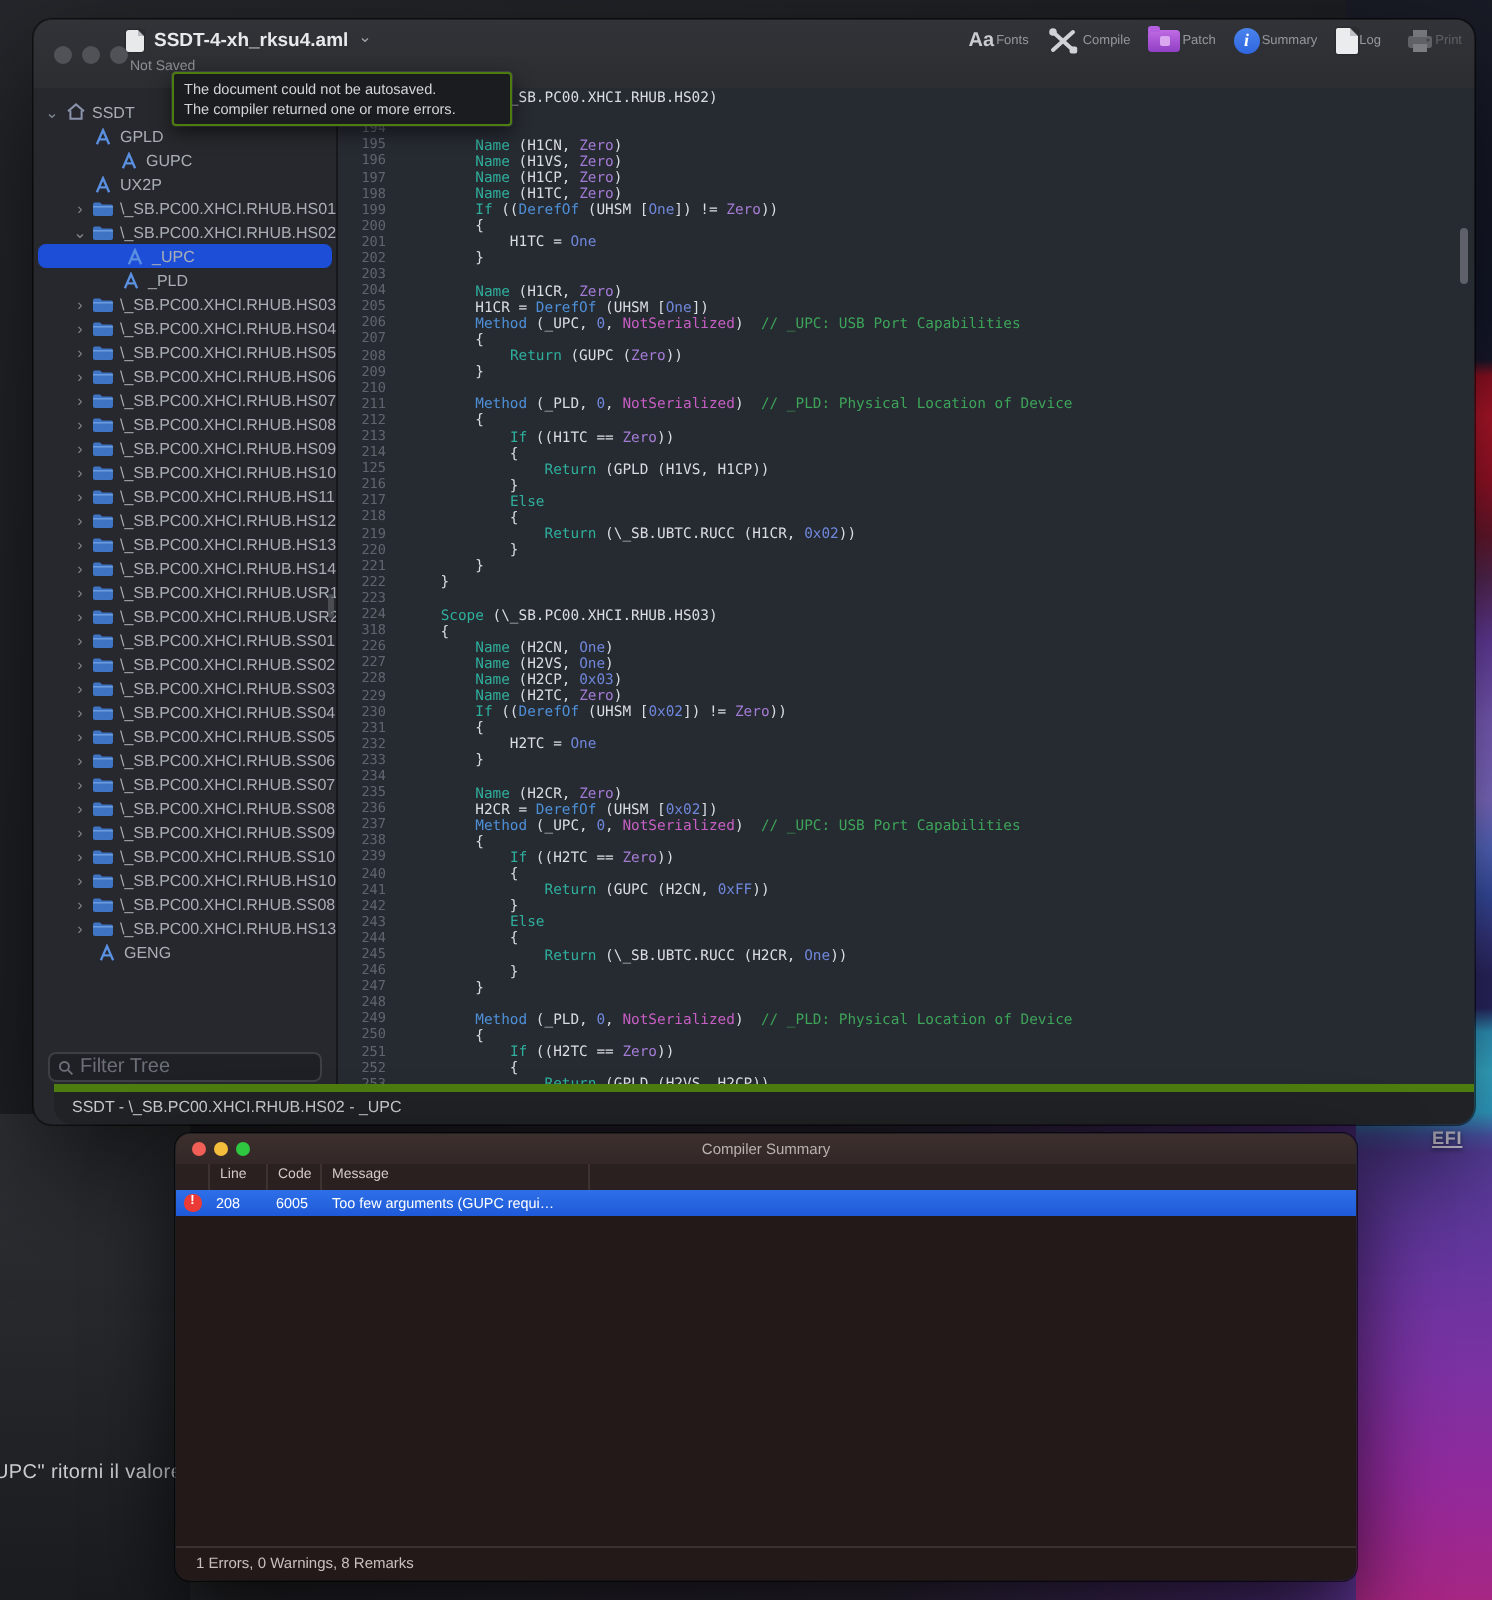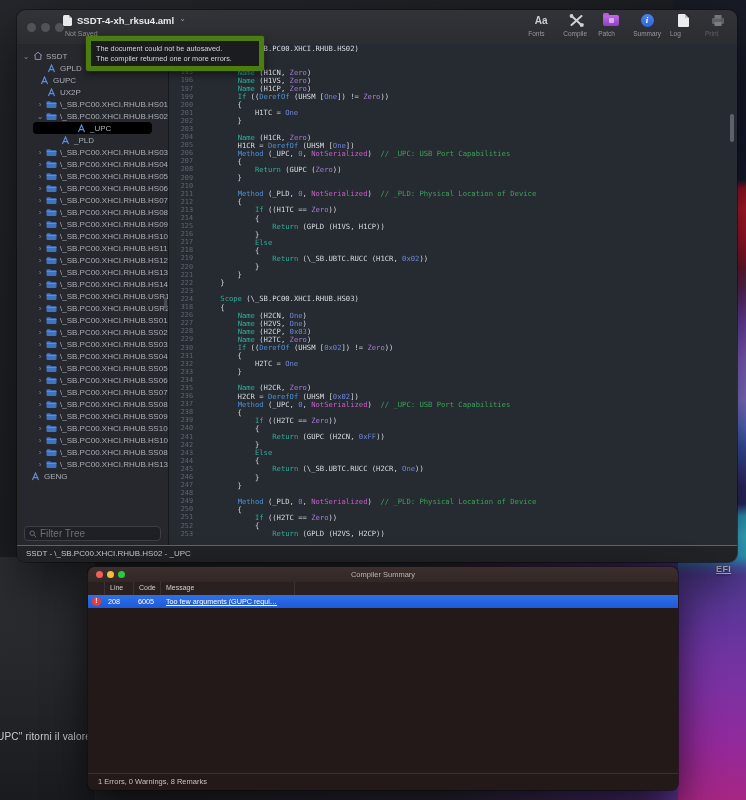--- a/index.html
+++ b/index.html
@@ -47,61 +47,61 @@
   }
   .tl{position:absolute;top:13px;width:9px;height:9px;border-radius:50%;background:#505257;}
   .tl.c{left:10px}.tl.m{left:24px}.tl.z{left:38px}
   .title-row{position:absolute;left:46px;top:5px;display:flex;align-items:flex-start;height:13px;}
   .doc-icon{width:9px;height:11px;background:#e8e9ea;border-radius:1.5px;margin-right:5px;position:relative;box-shadow:0 0 1px rgba(0,0,0,.6);}
   .doc-icon:after{content:"";position:absolute;right:0;top:0;border-style:solid;border-width:0 3px 3px 0;border-color:transparent #2b2d31 #b9bcc0 transparent;}
   .win-title{font-size:9.5px;font-weight:bold;color:#e8e9eb;white-space:nowrap;}
   .title-chevron{font-size:8px;color:#9b9ea4;margin-left:5px;transform:translateY(-1px);}
   .not-saved{position:absolute;left:48px;top:20px;font-size:7px;color:#8e9197;}
   .toolbar{position:absolute;right:6px;top:2px;display:flex;gap:9px;}
-  .tb-item{display:flex;flex-direction:column;gap:1px;min-width:26px;}
+  .tb-item{display:flex;align-items:center;gap:1px;min-width:26px;}
   .tb-icon{height:17px;display:flex;align-items:center;justify-content:center;}
   .tb-label{font-size:6.5px;color:#97989d;}
   .aa{font-size:10px;color:#c9ccd1;font-weight:bold;}
   .patch-folder{width:16px;height:11px;background:linear-gradient(#bf6be4,#913fc4);border-radius:2px;position:relative;}
   .patch-folder:before{content:"";position:absolute;left:0;top:-2px;width:6px;height:3px;background:#b55fe0;border-radius:1.5px 1.5px 0 0;}
   .patch-folder:after{content:"";position:absolute;left:5.5px;top:3px;width:5px;height:5px;background:#d9a8ef;border-radius:1px;}
   .summary-circle{width:13px;height:13px;border-radius:50%;background:linear-gradient(#4a84ec,#2f66e0);color:#fff;font-family:"Liberation Serif",serif;font-style:italic;font-weight:bold;font-size:9px;line-height:13px;text-align:center;}
   .log-page{width:11px;height:13px;background:#ebecee;border-radius:1px;position:relative;box-shadow:0 0 1px rgba(0,0,0,.5);}
   .log-page:after{content:"";position:absolute;right:0;top:0;border-style:solid;border-width:0 4px 4px 0;border-color:transparent #2b2d31 #bdc0c5 transparent;}
   .dim{opacity:.45;}
   
   .content{position:absolute;left:0;top:34px;right:0;bottom:16px;display:flex;overflow:hidden;}
   .sidebar{width:151px;background:#26282d;border-right:1px solid #17181b;position:relative;flex:none;}
   .tree{position:absolute;left:0;top:6px;right:0;}
   .tree-row{height:12px;display:flex;align-items:center;white-space:nowrap;overflow:hidden;}
-  .tree-row.selected{background:#000000;border-radius:4px;margin:0 16px;}
+  .tree-row.selected{background:#1d4ed8;border-radius:4px;margin:0 2px;}
   .disc{width:10px;font-size:8px;color:#7d838c;text-align:center;flex:none;}
   .ticon{width:13px;display:flex;justify-content:center;flex:none;}
   .tlabel{font-size:8px;color:#a9aeb6;margin-left:2px;}
   .sb-scroll{position:absolute;right:1px;top:253px;width:3px;height:12px;border-radius:2px;background:#595d63;opacity:.7;}
   .filter{position:absolute;left:7px;right:7px;bottom:5px;height:13px;background:#1e2025;border:1px solid #3c3f45;border-radius:4px;display:flex;align-items:center;padding:0 4px;gap:3px;}
   .filter-text{font-size:10px;color:#6b7078;}
   
   .editor{flex:1;background:#262a31;position:relative;overflow:hidden;font-family:"DejaVu Sans Mono",monospace;font-size:7.2px;}
   .code-rows{position:absolute;left:0;top:0;right:0;}
   .crow{display:flex;height:8.1px;align-items:center;white-space:pre;}
   .ln{width:24px;flex:none;text-align:right;padding-right:4px;color:#60666f;font-size:6.8px;}
   .cl{padding-left:6px;}
   .tk-w{color:#d9dce2}.tk-k{color:#2fae9c}.tk-b{color:#4e90d8}
   .tk-n{color:#a47cd6}.tk-h{color:#6f87db}.tk-s{color:#c75fc4}.tk-cm{color:#3da45a}
   .ed-scroll{position:absolute;right:3px;top:70px;width:4px;height:28px;border-radius:2px;background:#7c8087;opacity:.65;}
   .statusbar{
-    position:absolute;left:0;right:0;bottom:0;height:16px;background:#202225;
-    border-top:1px solid #4d7c0f;border-radius:0 0 9px 9px;
+    position:absolute;left:10px;right:0;bottom:0;height:16px;background:#202225;
+    border-top:4px solid #4d7c0f;border-radius:0 0 9px 9px;
     font-size:8px;color:#c6c9ce;line-height:15px;padding-left:9px;
   }
   
   .tooltip{
     position:absolute;left:86px;top:36px;width:158px;z-index:40;
-    background:#1b1c20;border:5px solid #4d7c0f;border-radius:2px;
+    background:#1b1c20;border:1px solid #4d7c0f;border-radius:2px;
     box-shadow:0 3px 9px rgba(0,0,0,.55),0 0 0 .5px rgba(255,255,255,.12);
     padding:3px 5px;font-size:7.3px;line-height:9.5px;color:#d3d5d9;white-space:nowrap;
   }
   
   .compiler{
     position:absolute;left:88px;top:567px;width:590px;height:223px;z-index:20;
     background:#241919;border-radius:7px;
     box-shadow:0 18px 42px rgba(0,0,0,.7),0 0 0 .5px rgba(255,255,255,.12),0 0 0 1px rgba(0,0,0,.6);
   }
   .cw-titlebar{position:absolute;left:0;top:0;right:0;height:15px;background:linear-gradient(#3c2f2e,#332827);border-bottom:1px solid #1f1717;border-radius:7px 7px 0 0;}
@@ -112,21 +112,21 @@
   .cw-hcell{border-right:1px solid #3e3230;font-size:7px;color:#d2cbc6;line-height:12px;padding-left:5px;box-sizing:border-box;}
   .cw-hcell.icon{width:17px;padding-left:0;}
   .cw-hcell.line{width:29px;}
   .cw-hcell.code{width:27px;}
   .cw-hcell.msg{width:134px;}
   .cw-hcell.fill{flex:1;border-right:none;}
   .cw-row{position:absolute;left:0;right:0;top:28px;height:13px;background:linear-gradient(#2e6fe8,#1e5ad8);display:flex;align-items:center;color:#fff;font-size:7.2px;}
   .err-icon{width:8.5px;height:8.5px;border-radius:50%;background:#ec3b36;color:#fff;font-size:6.5px;font-weight:bold;line-height:8.5px;text-align:center;margin-left:4px;flex:none;}
   .cw-cell-line{width:25px;padding-left:8px;box-sizing:content-box;flex:none;margin-left:-8.5px;padding-left:16px;}
   .cw-cell-code{width:27px;flex:none;padding-left:5px;box-sizing:border-box;}
-  .cw-cell-msg{flex:1;padding-left:6px;white-space:nowrap;overflow:hidden;text-decoration:underline;}
+  .cw-cell-msg{flex:1;padding-left:6px;white-space:nowrap;overflow:hidden;}
   .cw-footer{position:absolute;left:0;right:0;bottom:0;height:16px;border-top:1px solid #3c302e;font-size:7.5px;color:#c8c0bc;line-height:15px;padding-left:10px;border-radius:0 0 7px 7px;}
 </style>
 </head>
 <body>
 
 <div class="wallpaper"></div>
 <div class="bg-window-left"></div>
 <div class="bg-mid-bottom"></div>
 <div class="bg-text">UPC" ritorni il valore "</div>
 <div class="efi-label">EFI</div>
@@ -206,21 +206,21 @@
           </div>
           <div class="tree-row" style="padding-left: 18px;">
             <span class="disc"></span>
             <span class="ticon">
               <svg width="9" height="9" viewBox="0 0 10 10">
                 <path d="M1.6 9 L5 1.2 L8.4 9 M2.9 6.3 L7.1 6.3" fill="none" stroke="#5b8fe0" stroke-width="1.3"></path>
               </svg>
             </span>
             <span class="tlabel">GPLD</span>
           </div>
-          <div class="tree-row" style="padding-left: 11px;">
+          <div class="tree-row" style="padding-left: 31px;">
             <span class="disc"></span>
             <span class="ticon">
               <svg width="9" height="9" viewBox="0 0 10 10">
                 <path d="M1.6 9 L5 1.2 L8.4 9 M2.9 6.3 L7.1 6.3" fill="none" stroke="#5b8fe0" stroke-width="1.3"></path>
               </svg>
             </span>
             <span class="tlabel">GUPC</span>
           </div>
           <div class="tree-row" style="padding-left: 18px;">
             <span class="disc"></span>
@@ -532,21 +532,21 @@
           <div class="tree-row" style="padding-left: 18px;">
             <span class="disc">›</span>
             <span class="ticon">
               <svg width="11" height="9" viewBox="0 0 11 9">
                 <path d="M0.5 2.2 Q0.5 1.2 1.5 1.2 L4 1.2 L5 2.2 L9.5 2.2 Q10.5 2.2 10.5 3.2 L10.5 7 Q10.5 8 9.5 8 L1.5 8 Q0.5 8 0.5 7 Z" fill="#3f73c4"></path>
                 <line x1="0.5" y1="3.4" x2="10.5" y2="3.4" stroke="#6ea0e0" stroke-width="0.7"></line>
               </svg>
             </span>
             <span class="tlabel">\_SB.PC00.XHCI.RHUB.HS13</span>
           </div>
-          <div class="tree-row" style="padding-left: 2px;">
+          <div class="tree-row" style="padding-left: 20px;">
             <span class="disc"></span>
             <span class="ticon">
               <svg width="9" height="9" viewBox="0 0 10 10">
                 <path d="M1.6 9 L5 1.2 L8.4 9 M2.9 6.3 L7.1 6.3" fill="none" stroke="#5b8fe0" stroke-width="1.3"></path>
               </svg>
             </span>
             <span class="tlabel">GENG</span>
           </div>
         </div>
       <div class="sb-scroll"></div>
@@ -559,20 +559,21 @@
       </div>
     </div>
     <div class="editor">
       <div class="code-rows">
           <div class="crow"><span class="ln">192</span><span class="cl"><span class="tk-w">    </span><span class="tk-k">Scope</span><span class="tk-w"> (\_SB.PC00.XHCI.RHUB.HS02)</span></span></div>
           <div class="crow"><span class="ln">193</span><span class="cl"><span class="tk-w">    {</span></span></div>
           <div class="crow"><span class="ln">194</span><span class="cl"></span></div>
           <div class="crow"><span class="ln">195</span><span class="cl"><span class="tk-w">        </span><span class="tk-k">Name</span><span class="tk-w"> (H1CN, </span><span class="tk-n">Zero</span><span class="tk-w">)</span></span></div>
           <div class="crow"><span class="ln">196</span><span class="cl"><span class="tk-w">        </span><span class="tk-k">Name</span><span class="tk-w"> (H1VS, </span><span class="tk-n">Zero</span><span class="tk-w">)</span></span></div>
           <div class="crow"><span class="ln">197</span><span class="cl"><span class="tk-w">        </span><span class="tk-k">Name</span><span class="tk-w"> (H1CP, </span><span class="tk-n">Zero</span><span class="tk-w">)</span></span></div>
+          <div class="crow"><span class="ln">198</span><span class="cl"><span class="tk-w">        </span><span class="tk-k">Name</span><span class="tk-w"> (H1TC, </span><span class="tk-n">Zero</span><span class="tk-w">)</span></span></div>
           <div class="crow"><span class="ln">199</span><span class="cl"><span class="tk-w">        </span><span class="tk-k">If</span><span class="tk-w"> ((</span><span class="tk-b">DerefOf</span><span class="tk-w"> (UHSM [</span><span class="tk-h">One</span><span class="tk-w">]) != </span><span class="tk-n">Zero</span><span class="tk-w">))</span></span></div>
           <div class="crow"><span class="ln">200</span><span class="cl"><span class="tk-w">        {</span></span></div>
           <div class="crow"><span class="ln">201</span><span class="cl"><span class="tk-w">            H1TC = </span><span class="tk-h">One</span></span></div>
           <div class="crow"><span class="ln">202</span><span class="cl"><span class="tk-w">        }</span></span></div>
           <div class="crow"><span class="ln">203</span><span class="cl"></span></div>
           <div class="crow"><span class="ln">204</span><span class="cl"><span class="tk-w">        </span><span class="tk-k">Name</span><span class="tk-w"> (H1CR, </span><span class="tk-n">Zero</span><span class="tk-w">)</span></span></div>
           <div class="crow"><span class="ln">205</span><span class="cl"><span class="tk-w">        H1CR = </span><span class="tk-b">DerefOf</span><span class="tk-w"> (UHSM [</span><span class="tk-h">One</span><span class="tk-w">])</span></span></div>
           <div class="crow"><span class="ln">206</span><span class="cl"><span class="tk-w">        </span><span class="tk-b">Method</span><span class="tk-w"> (_UPC, </span><span class="tk-h">0</span><span class="tk-w">, </span><span class="tk-s">NotSerialized</span><span class="tk-w">)  </span><span class="tk-cm">// _UPC: USB Port Capabilities</span></span></div>
           <div class="crow"><span class="ln">207</span><span class="cl"><span class="tk-w">        {</span></span></div>
           <div class="crow"><span class="ln">208</span><span class="cl"><span class="tk-w">            </span><span class="tk-k">Return</span><span class="tk-w"> (GUPC (</span><span class="tk-n">Zero</span><span class="tk-w">))</span></span></div>

